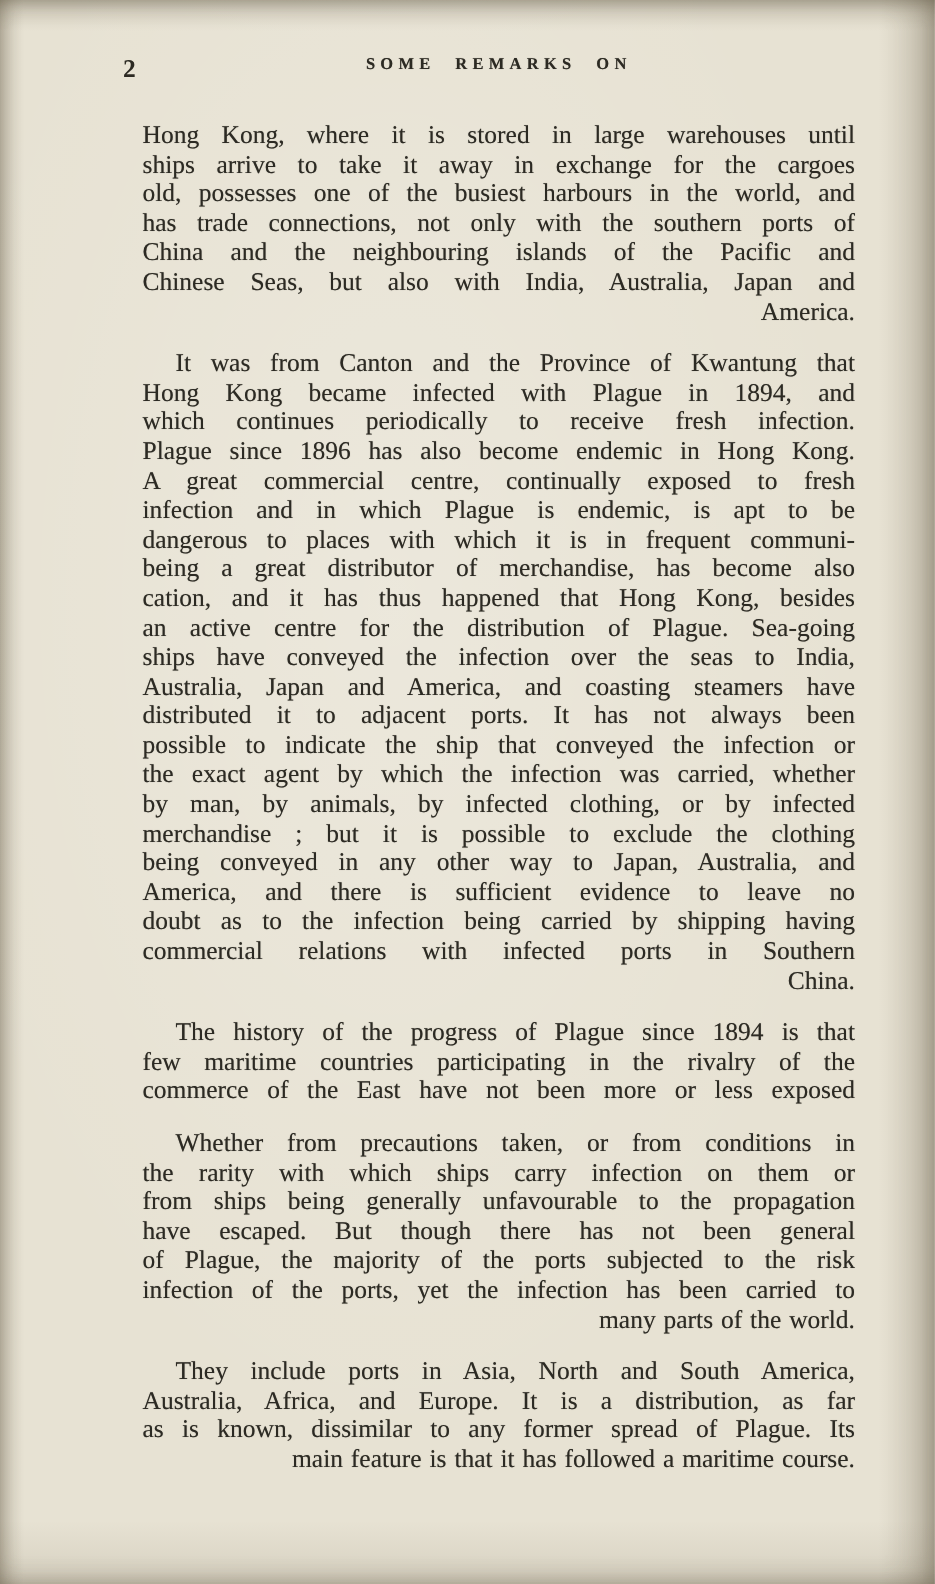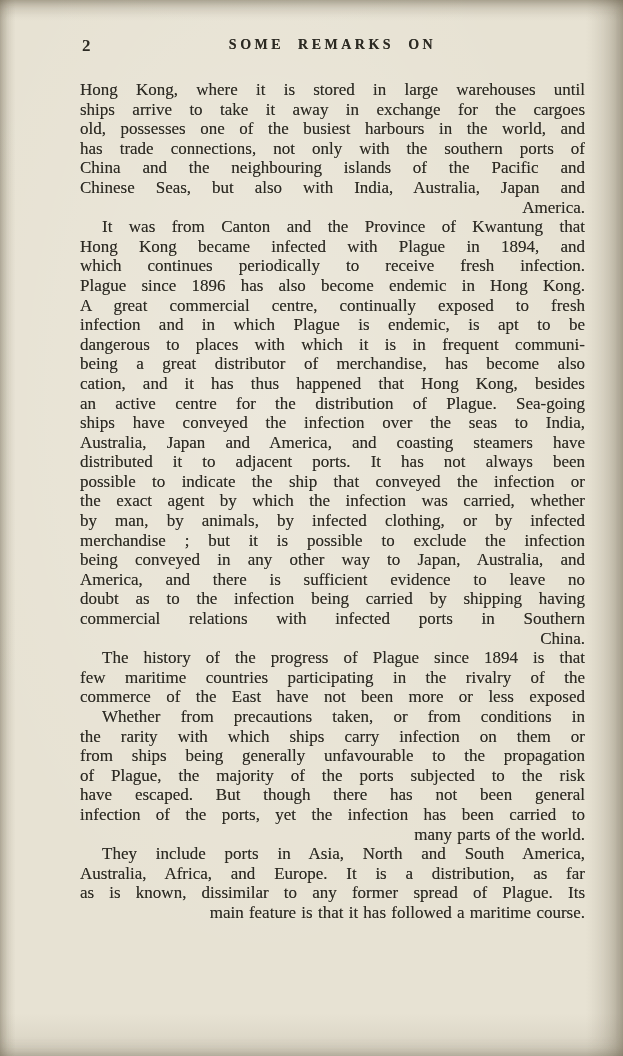--- a/index.html
+++ b/index.html
@@ -39,33 +39,33 @@
     position: absolute;
     left: 2px;
     top: 0;
     font-size: 17px;
     font-weight: 700;
     letter-spacing: 0.5px;
   }
   .running {
     display: block;
     text-align: center;
-    font-size: 14px;
+    font-size: 11px;
     font-weight: 700;
     letter-spacing: 3.5px;
     word-spacing: 7px;
     padding-top: 1px;
     text-shadow: 0 0 0.5px rgba(44,42,35,0.55);
   }
   .bodytext {
     font-size: 17px;
     line-height: 19.6px;
     text-shadow: 0 0 0.5px rgba(44,42,35,0.5);
   }
-  .para { margin: 0; }
+  .para { margin: 15px; }
   .line {
     height: 19.6px;
     text-align: justify;
     word-spacing: 1px;
   }
   .line::after {
     content: "";
     display: inline-block;
     width: 100%;
   }
@@ -105,38 +105,38 @@
         <div class="line">dangerous to places with which it is in frequent communi-</div>
         <div class="line">being a great distributor of merchandise, has become also</div>
         <div class="line">cation, and it has thus happened that Hong Kong, besides</div>
         <div class="line">an active centre for the distribution of Plague.  Sea-going</div>
         <div class="line">ships have conveyed the infection over the seas to India,</div>
         <div class="line">Australia, Japan and America, and coasting steamers have</div>
         <div class="line">distributed it to adjacent ports.  It has not always been</div>
         <div class="line">possible to indicate the ship that conveyed the infection or</div>
         <div class="line">the exact agent by which the infection was carried, whether</div>
         <div class="line">by man, by animals, by infected clothing, or by infected</div>
-        <div class="line">merchandise ; but it is possible to exclude the infection</div>
+        <div class="line">merchandise ; but it is possible to exclude the clothing</div>
         <div class="line">being conveyed in any other way to Japan, Australia, and</div>
         <div class="line">America, and there is sufficient evidence to leave no</div>
         <div class="line">doubt as to the infection being carried by shipping having</div>
         <div class="line">commercial relations with infected ports in Southern</div>
         <div class="line last">China.</div>
       </div>
       <div class="para">
         <div class="line first-indent">The history of the progress of Plague since 1894 is that</div>
         <div class="line">few maritime countries participating in the rivalry of the</div>
         <div class="line">commerce of the East have not been more or less exposed</div>
       </div>
       <div class="para">
         <div class="line first-indent">Whether from precautions taken, or from conditions in</div>
         <div class="line">the rarity with which ships carry infection on them or</div>
         <div class="line">from ships being generally unfavourable to the propagation</div>
+        <div class="line">have escaped.  But though there has not been general</div>
         <div class="line">of Plague, the majority of the ports subjected to the risk</div>
-        <div class="line">have escaped.  But though there has not been general</div>
         <div class="line">infection of the ports, yet the infection has been carried to</div>
         <div class="line last">many parts of the world.</div>
       </div>
       <div class="para">
         <div class="line first-indent">They include ports in Asia, North and South America,</div>
         <div class="line">Australia, Africa, and Europe.  It is a distribution, as far</div>
         <div class="line">as is known, dissimilar to any former spread of Plague.  Its</div>
         <div class="line last">main feature is that it has followed a maritime course.</div>
       </div>
     </div>

